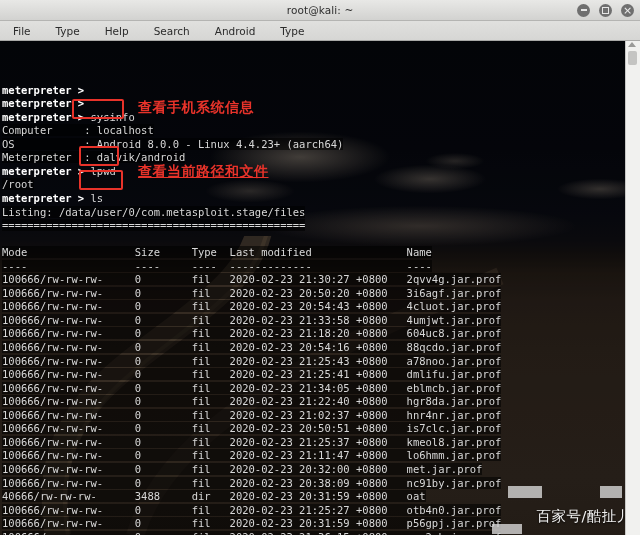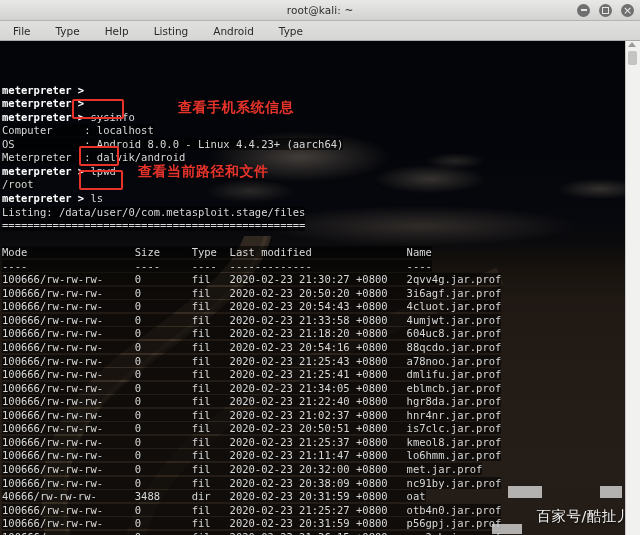--- a/index.html
+++ b/index.html
@@ -236,47 +236,47 @@
       <div class="win-btn min"></div>
       <div class="win-btn max"></div>
       <div class="win-btn close"></div>
     </div>
   </div>
 
   <div class="menubar">
     <div class="menu-item">File</div>
     <div class="menu-item">Type</div>
     <div class="menu-item">Help</div>
-    <div class="menu-item">Listing</div>
+    <div class="menu-item">Search</div>
     <div class="menu-item">Android</div>
     <div class="menu-item">Type</div>
   </div>
 
   <div class="term-wrap">
     <div class="wallpaper"></div>
     <div class="road">
       <svg width="640" height="300" viewBox="0 0 640 300" preserveAspectRatio="none">
         <path d="M 260 -10 C 250 60, 140 105, 90 165 C 55 208, 50 250, 58 300" fill="none" stroke="#564737" stroke-width="26" opacity="0.75"></path>
         <path d="M 268 -10 C 258 62, 150 108, 100 168 C 66 210, 60 252, 68 300" fill="none" stroke="#6a5842" stroke-width="4" opacity="0.5"></path>
         <path d="M 500 40 C 430 70, 330 110, 250 165 C 190 205, 150 250, 135 300" fill="none" stroke="#4c3e30" stroke-width="18" opacity="0.55"></path>
       </svg>
     </div>
     <div class="term-overlay"></div>
 
     <div class="term-text">
       
     <div class="line"><span class="prompt">meterpreter &gt;</span></div><div class="line"><span class="prompt">meterpreter &gt;</span></div><div class="line"><span class="prompt">meterpreter &gt;</span><span> sysinfo</span></div><div class="line"><span class="shadowed">Computer     : localhost</span></div><div class="line"><span class="shadowed">OS           : Android 8.0.0 - Linux 4.4.23+ (aarch64)</span></div><div class="line"><span class="shadowed">Meterpreter  : dalvik/android</span></div><div class="line"><span class="prompt">meterpreter &gt;</span><span> lpwd</span></div><div class="line"><span class="shadowed">/root</span></div><div class="line"><span class="prompt">meterpreter &gt;</span><span> ls</span></div><div class="line"><span class="shadowed">Listing: /data/user/0/com.metasploit.stage/files</span></div><div class="line"><span class="shadowed">================================================</span></div><div class="line"></div><div class="line"><span class="shadowed">Mode                 Size     Type  Last modified               Name</span></div><div class="line"><span class="shadowed">----                 ----     ----  -------------               ----</span></div><div class="line"><span class="shadowed">100666/rw-rw-rw-     0        fil   2020-02-23 21:30:27 +0800   2qvv4g.jar.prof</span></div><div class="line"><span class="shadowed">100666/rw-rw-rw-     0        fil   2020-02-23 20:50:20 +0800   3i6agf.jar.prof</span></div><div class="line"><span class="shadowed">100666/rw-rw-rw-     0        fil   2020-02-23 20:54:43 +0800   4cluot.jar.prof</span></div><div class="line"><span class="shadowed">100666/rw-rw-rw-     0        fil   2020-02-23 21:33:58 +0800   4umjwt.jar.prof</span></div><div class="line"><span class="shadowed">100666/rw-rw-rw-     0        fil   2020-02-23 21:18:20 +0800   604uc8.jar.prof</span></div><div class="line"><span class="shadowed">100666/rw-rw-rw-     0        fil   2020-02-23 20:54:16 +0800   88qcdo.jar.prof</span></div><div class="line"><span class="shadowed">100666/rw-rw-rw-     0        fil   2020-02-23 21:25:43 +0800   a78noo.jar.prof</span></div><div class="line"><span class="shadowed">100666/rw-rw-rw-     0        fil   2020-02-23 21:25:41 +0800   dmlifu.jar.prof</span></div><div class="line"><span class="shadowed">100666/rw-rw-rw-     0        fil   2020-02-23 21:34:05 +0800   eblmcb.jar.prof</span></div><div class="line"><span class="shadowed">100666/rw-rw-rw-     0        fil   2020-02-23 21:22:40 +0800   hgr8da.jar.prof</span></div><div class="line"><span class="shadowed">100666/rw-rw-rw-     0        fil   2020-02-23 21:02:37 +0800   hnr4nr.jar.prof</span></div><div class="line"><span class="shadowed">100666/rw-rw-rw-     0        fil   2020-02-23 20:50:51 +0800   is7clc.jar.prof</span></div><div class="line"><span class="shadowed">100666/rw-rw-rw-     0        fil   2020-02-23 21:25:37 +0800   kmeol8.jar.prof</span></div><div class="line"><span class="shadowed">100666/rw-rw-rw-     0        fil   2020-02-23 21:11:47 +0800   lo6hmm.jar.prof</span></div><div class="line"><span class="shadowed">100666/rw-rw-rw-     0        fil   2020-02-23 20:32:00 +0800   met.jar.prof</span></div><div class="line"><span class="shadowed">100666/rw-rw-rw-     0        fil   2020-02-23 20:38:09 +0800   nc91by.jar.prof</span></div><div class="line"><span class="shadowed">40666/rw-rw-rw-      3488     dir   2020-02-23 20:31:59 +0800   oat</span></div><div class="line"><span class="shadowed">100666/rw-rw-rw-     0        fil   2020-02-23 21:25:27 +0800   otb4n0.jar.prof</span></div><div class="line"><span class="shadowed">100666/rw-rw-rw-     0        fil   2020-02-23 20:31:59 +0800   p56gpj.jar.prof</span></div><div class="line"><span class="shadowed">100666/rw-rw-rw-     0        fil   2020-02-23 21:36:15 +0800   puo2rk.jar.prof</span></div></div>
 
     <div class="annot-box" style="left:72px; top:58px; width:48px; height:16px;"></div>
-    <div class="annot-text" style="left:138px; top:58px;margin-left:40px;">查看手机系统信息</div>
+    <div class="annot-text" style="left:138px; top:58px;">查看手机系统信息</div>
 
     <div class="annot-box" style="left:79px; top:105px; width:36px; height:16px;"></div>
 
     <div class="annot-box" style="left:79px; top:129px; width:40px; height:16px;"></div>
-    <div class="annot-text" style="left:138px; top:122px;">查看当前路径和文件</div>
+    <div class="annot-text" style="left:138px; top:122px;text-decoration:underline;">查看当前路径和文件</div>
 
     <div class="wm-block" style="right:98px; bottom:38px; width:34px; height:12px;"></div>
     <div class="wm-block" style="right:18px; bottom:38px; width:22px; height:12px;"></div>
     <div class="wm-block" style="right:118px; bottom:2px; width:30px; height:10px;"></div>
     <div class="watermark">百家号/酷扯儿</div>
 
     <div class="scrollbar">
       <div class="scroll-arrow"></div>
       <div class="scroll-thumb"></div>
     </div>

